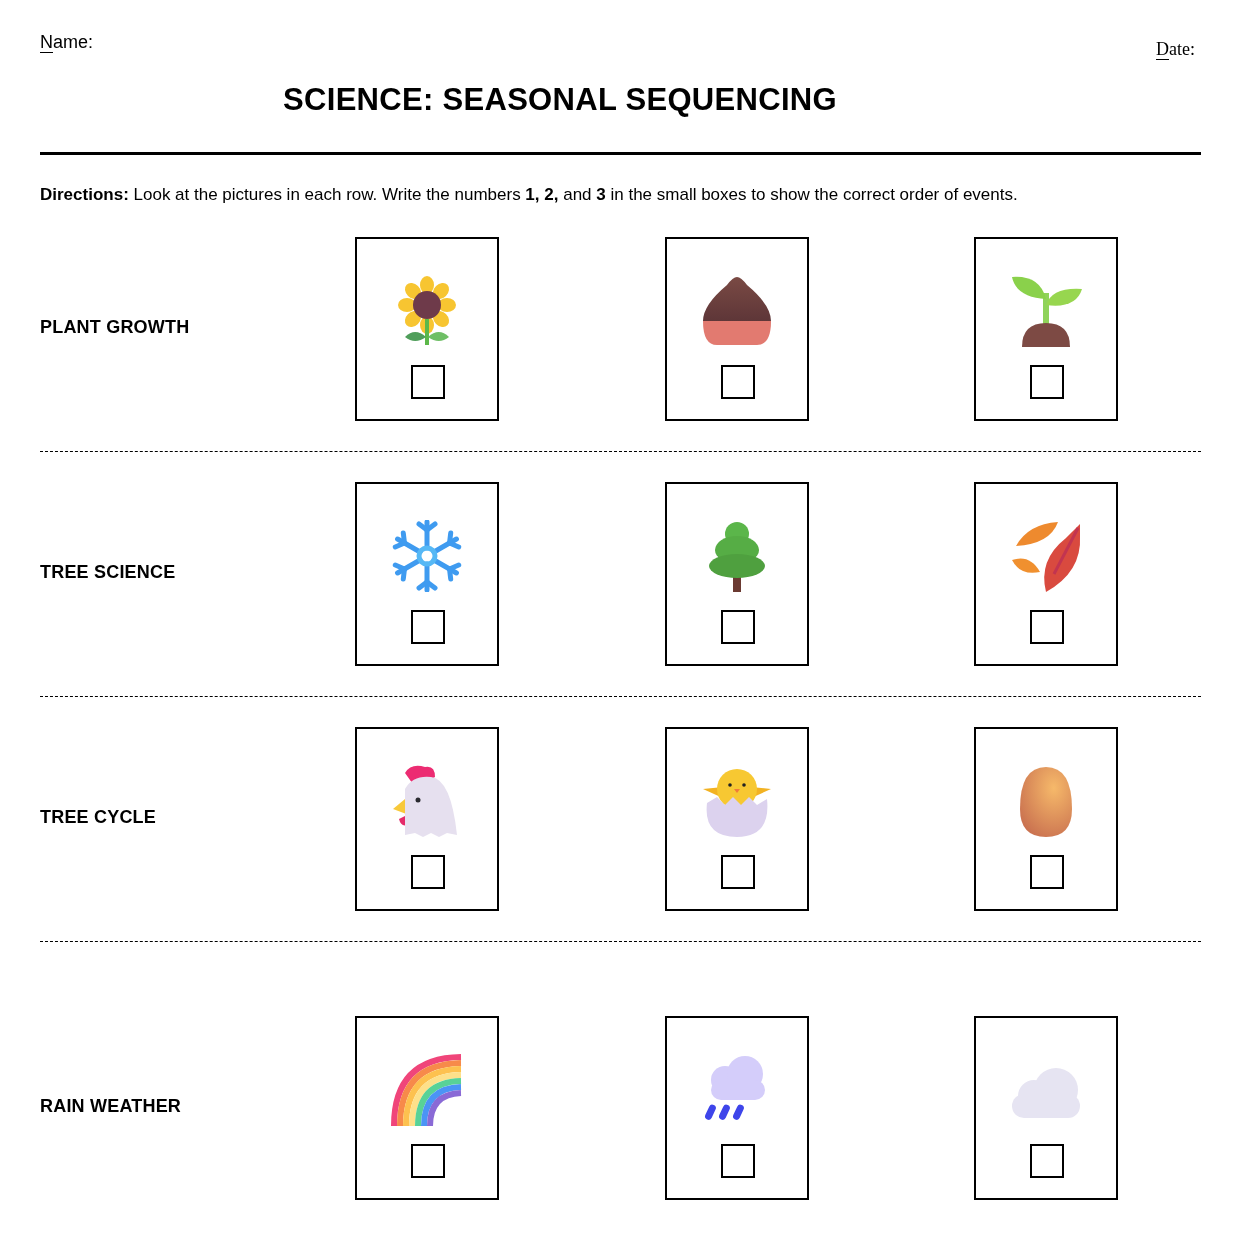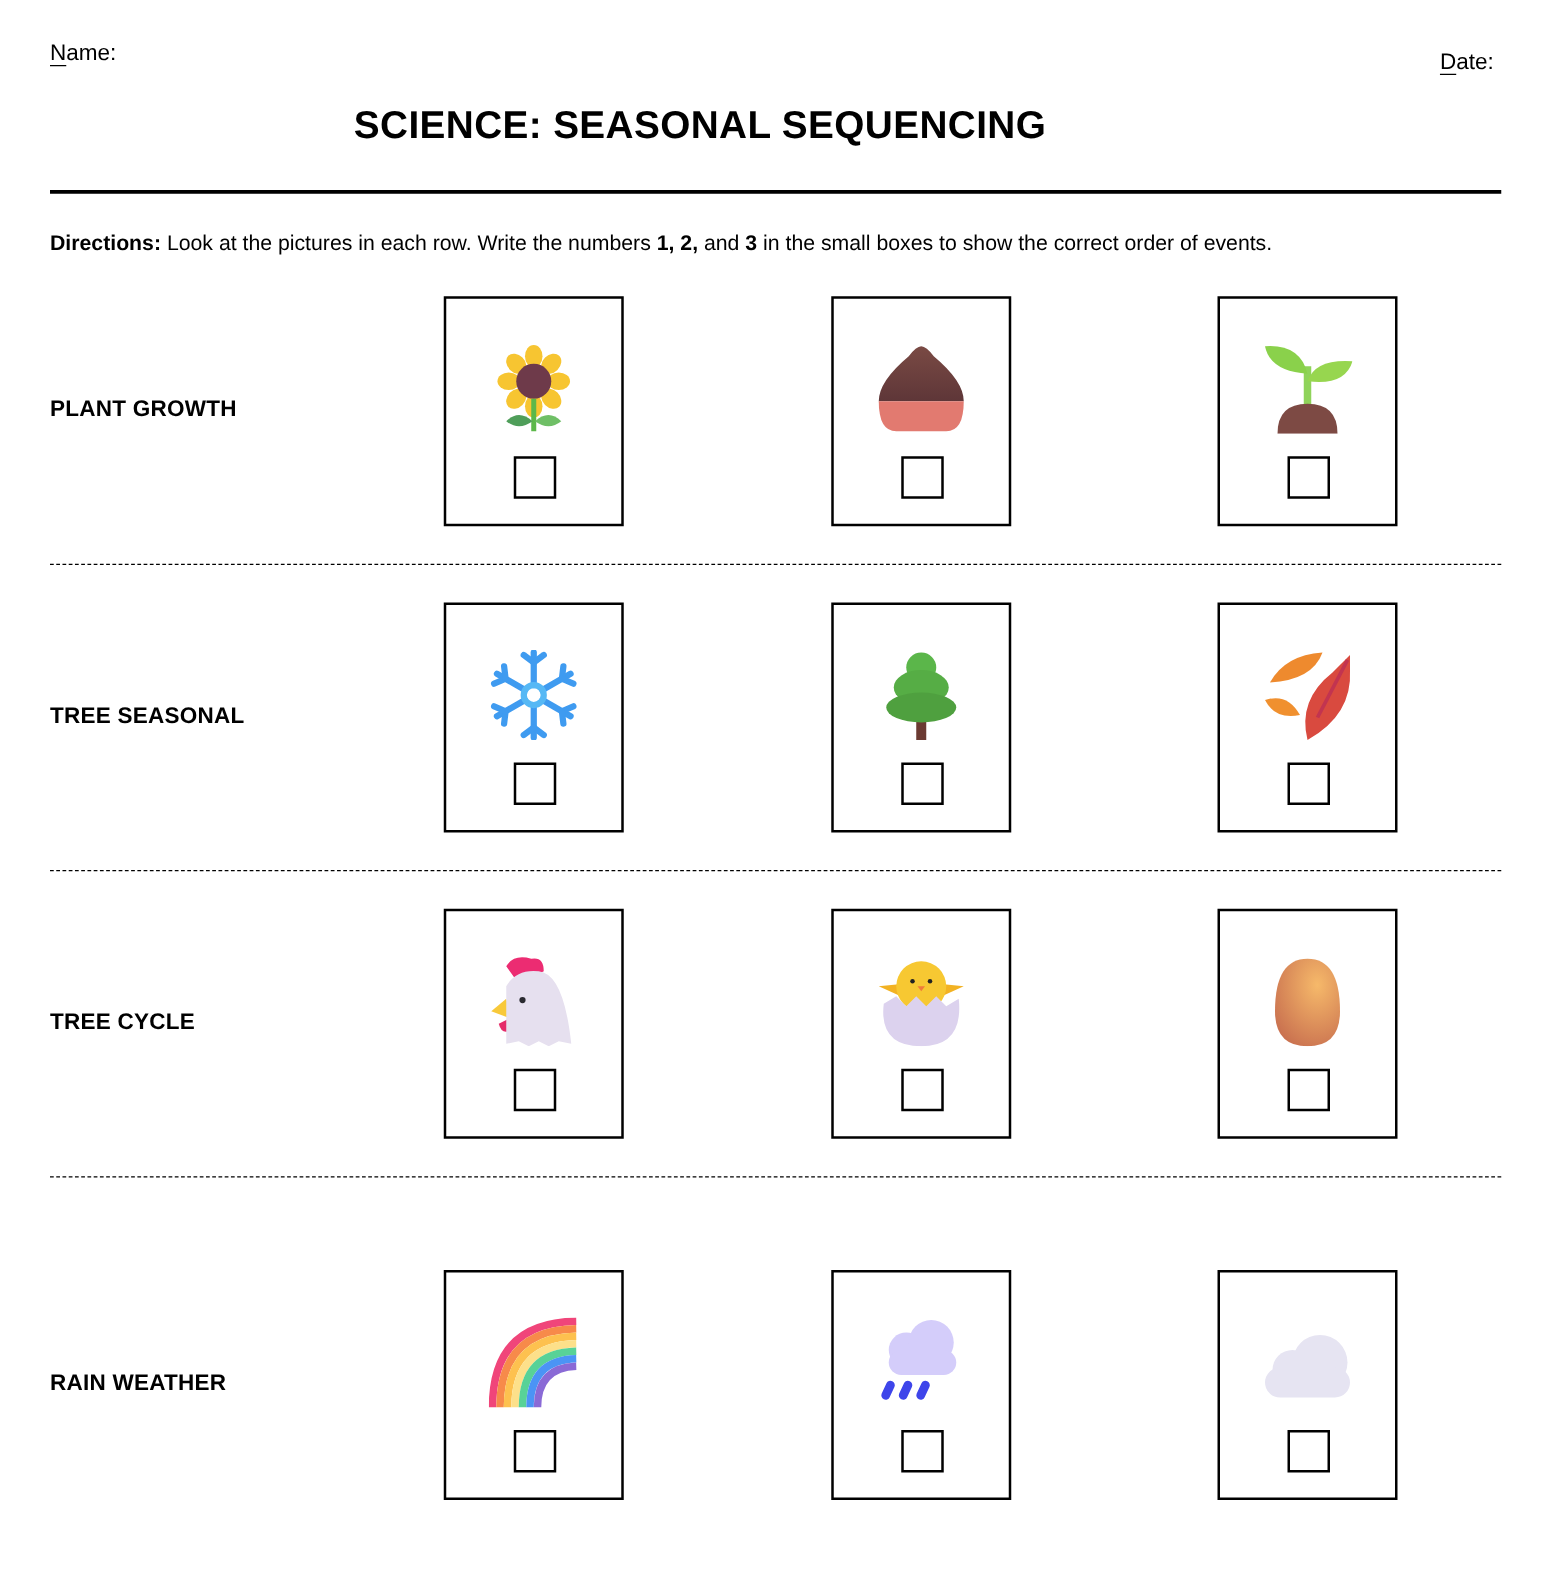--- a/index.html
+++ b/index.html
@@ -1,21 +1,21 @@
 <!DOCTYPE html>
 <html><head>
 <meta charset="utf-8">
 <style>
   html, body { margin: 0; padding: 0; background: #ffffff; }
   body {
     width: 1241px; height: 1256px; position: relative; overflow: hidden;
     font-family: "Liberation Sans", sans-serif; color: #000;
   }
   .name-field { position: absolute; left: 40px; top: 32px; font-size: 18px; }
-  .date-field { position: absolute; right: 46px; top: 39px; font-size: 18px; }
+  .date-field { position: absolute; right: 46px; top: 39px; font-size: 18px; font-family: Liberation Serif, serif; }
   .first-letter { text-decoration: underline; text-underline-offset: 4px; }
   .title {
     position: absolute; left: 0; width: 1120px; top: 82px; text-align: center;
     font-size: 31px; font-weight: bold; letter-spacing: 0.3px;
   }
   .title-rule { position: absolute; left: 40px; width: 1161px; top: 152px; height: 3px; background: #000; }
   .directions {
     position: absolute; left: 40px; top: 185px; font-size: 17px; 
     white-space: nowrap;
   }
@@ -106,21 +106,21 @@
         <path d="M36 30 Q42 12 72 14 Q66 34 36 30Z" fill="#97d64f"></path>
         <path d="M12 72 Q12 48 36 48 Q60 48 60 72Z" fill="#7d4a44"></path>
       </svg>
     </div>
     <div class="answer-box"></div>
   </div>
 </div>
 <div class="sep" style="top:451px;"></div>
 
 <div class="row" style="top:482px;">
-  <div class="row-label">TREE SEASONAL</div>
+  <div class="row-label">TREE SCIENCE</div>
 
   <div class="card" style="left:315px;">
     <div class="pic">
       <svg viewBox="0 0 72 72">
         <g stroke="#3f9bf0" stroke-width="5" stroke-linecap="round" fill="none">
           <g id="arm">
               <line x1="36" y1="28" x2="36" y2="2"></line>
               <line x1="36" y1="10" x2="28" y2="4"></line>
               <line x1="36" y1="10" x2="44" y2="4"></line>
             </g>

